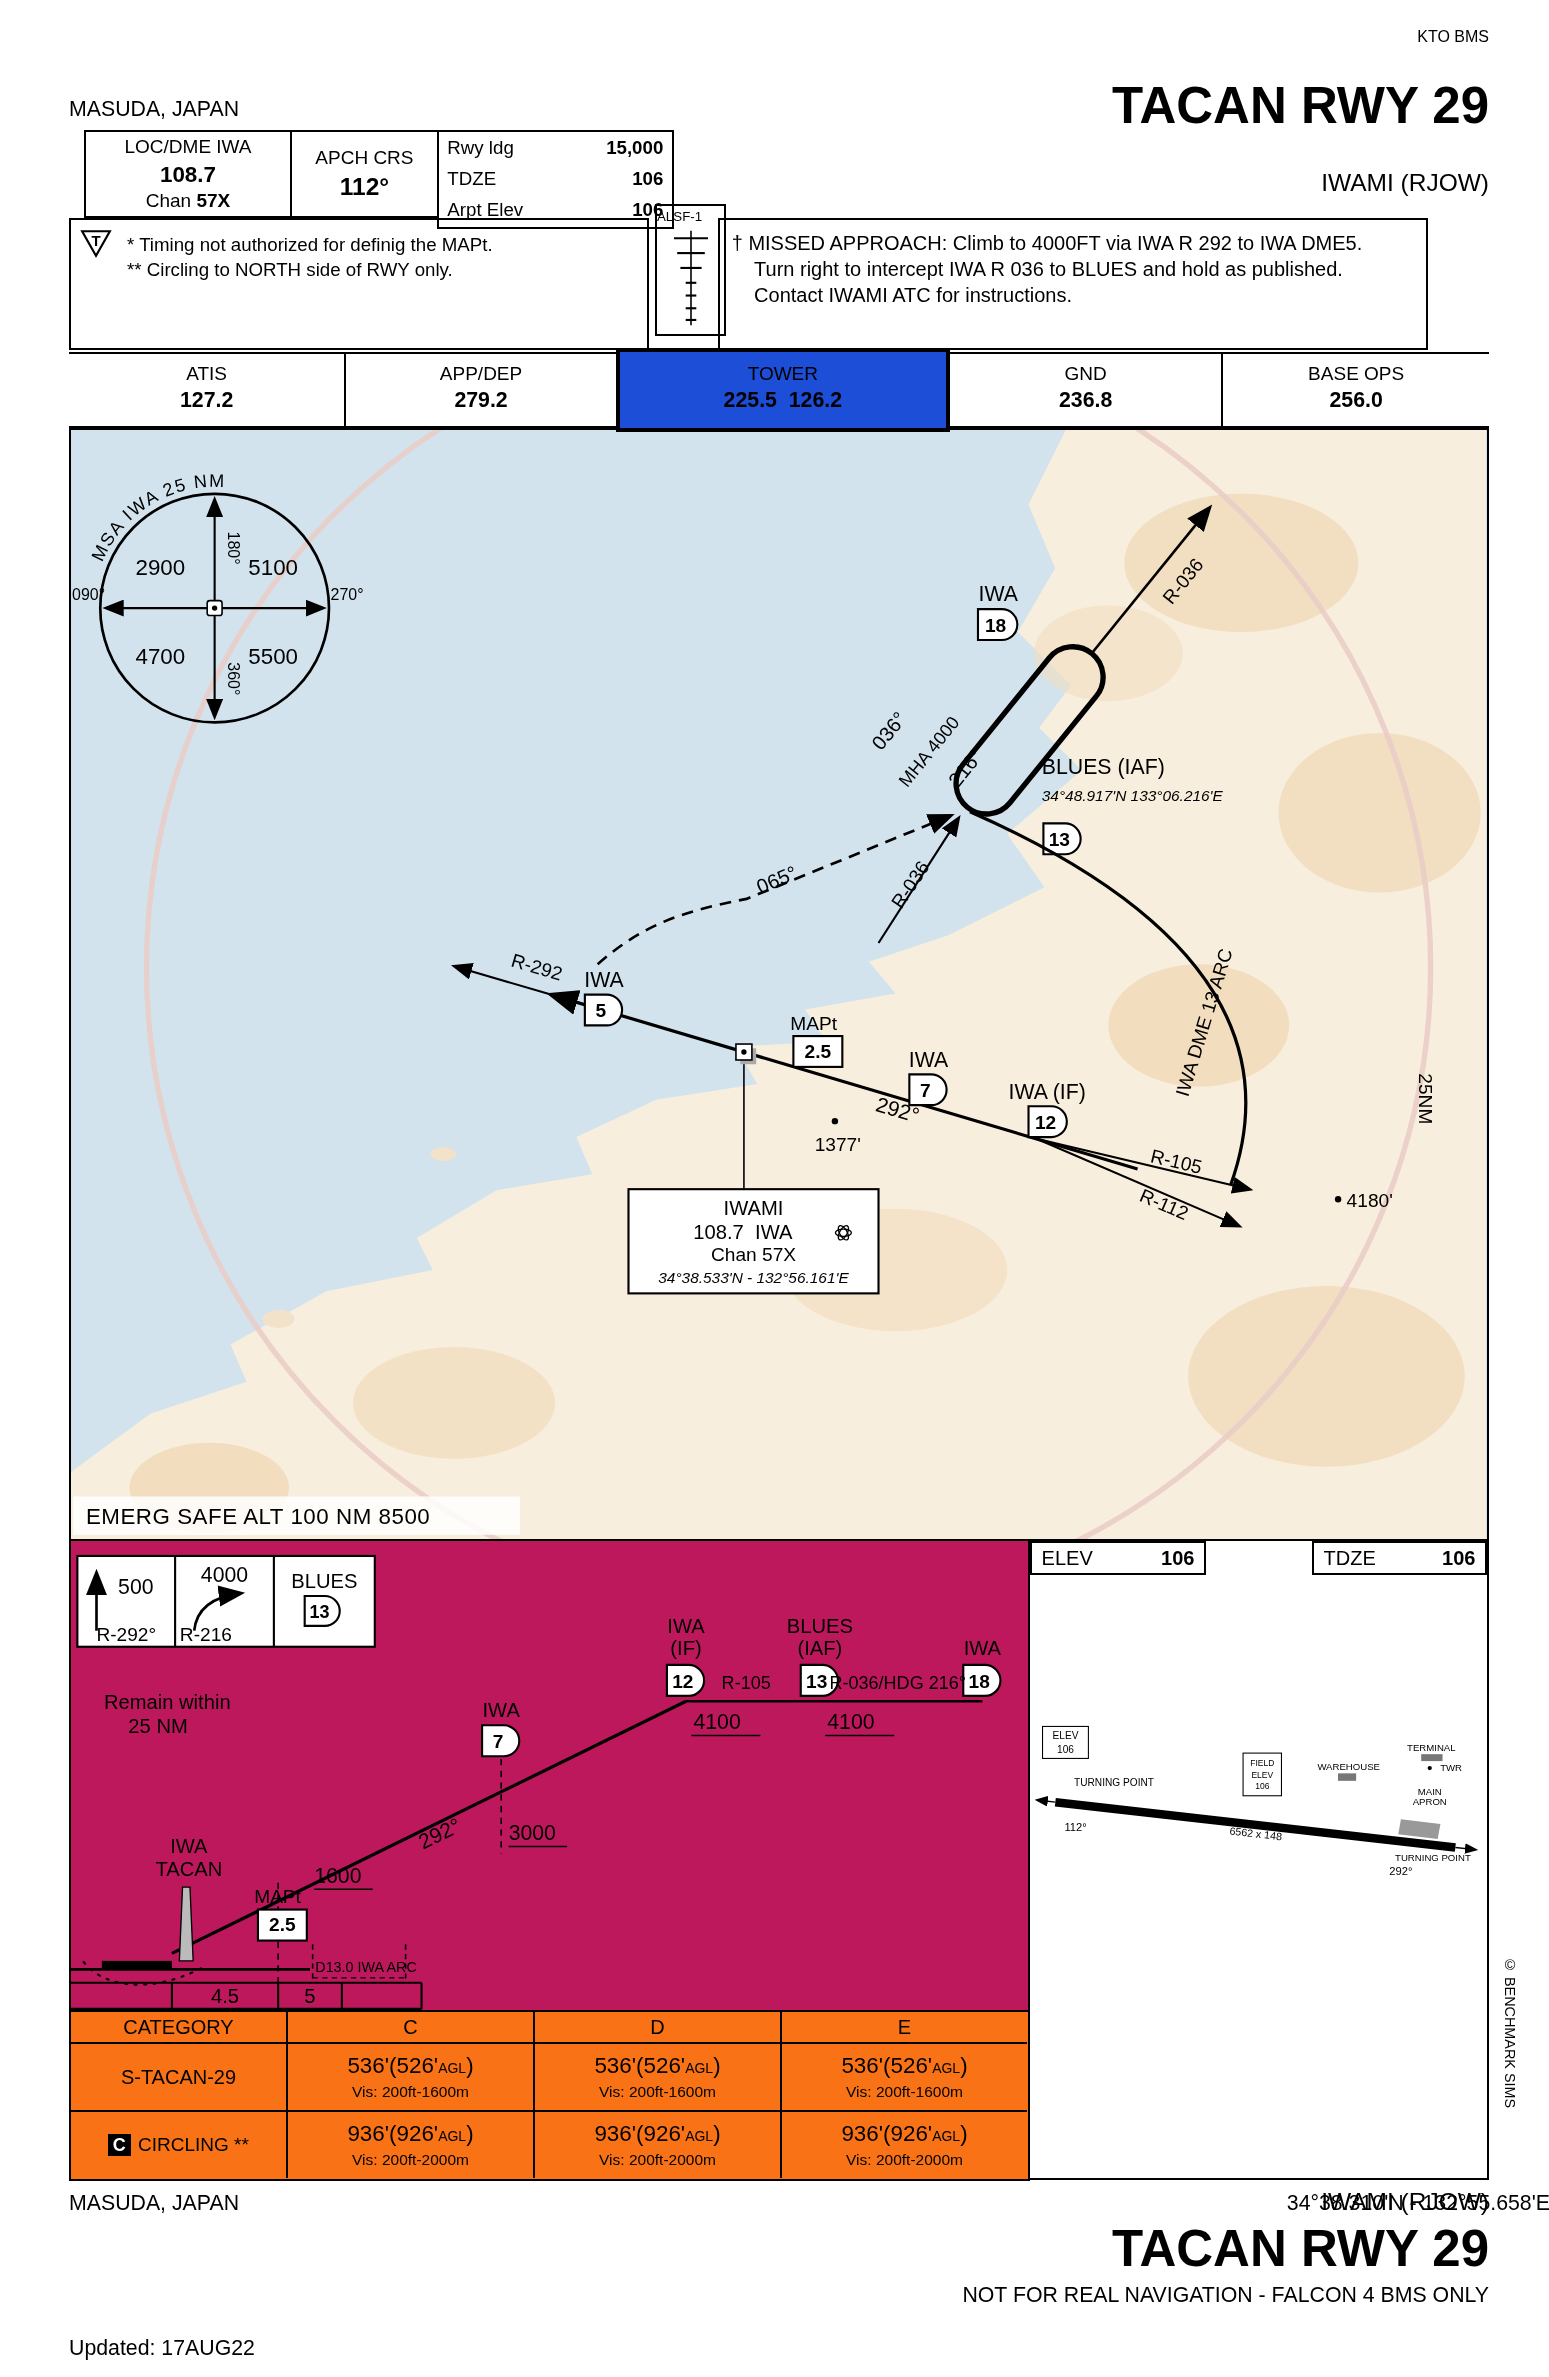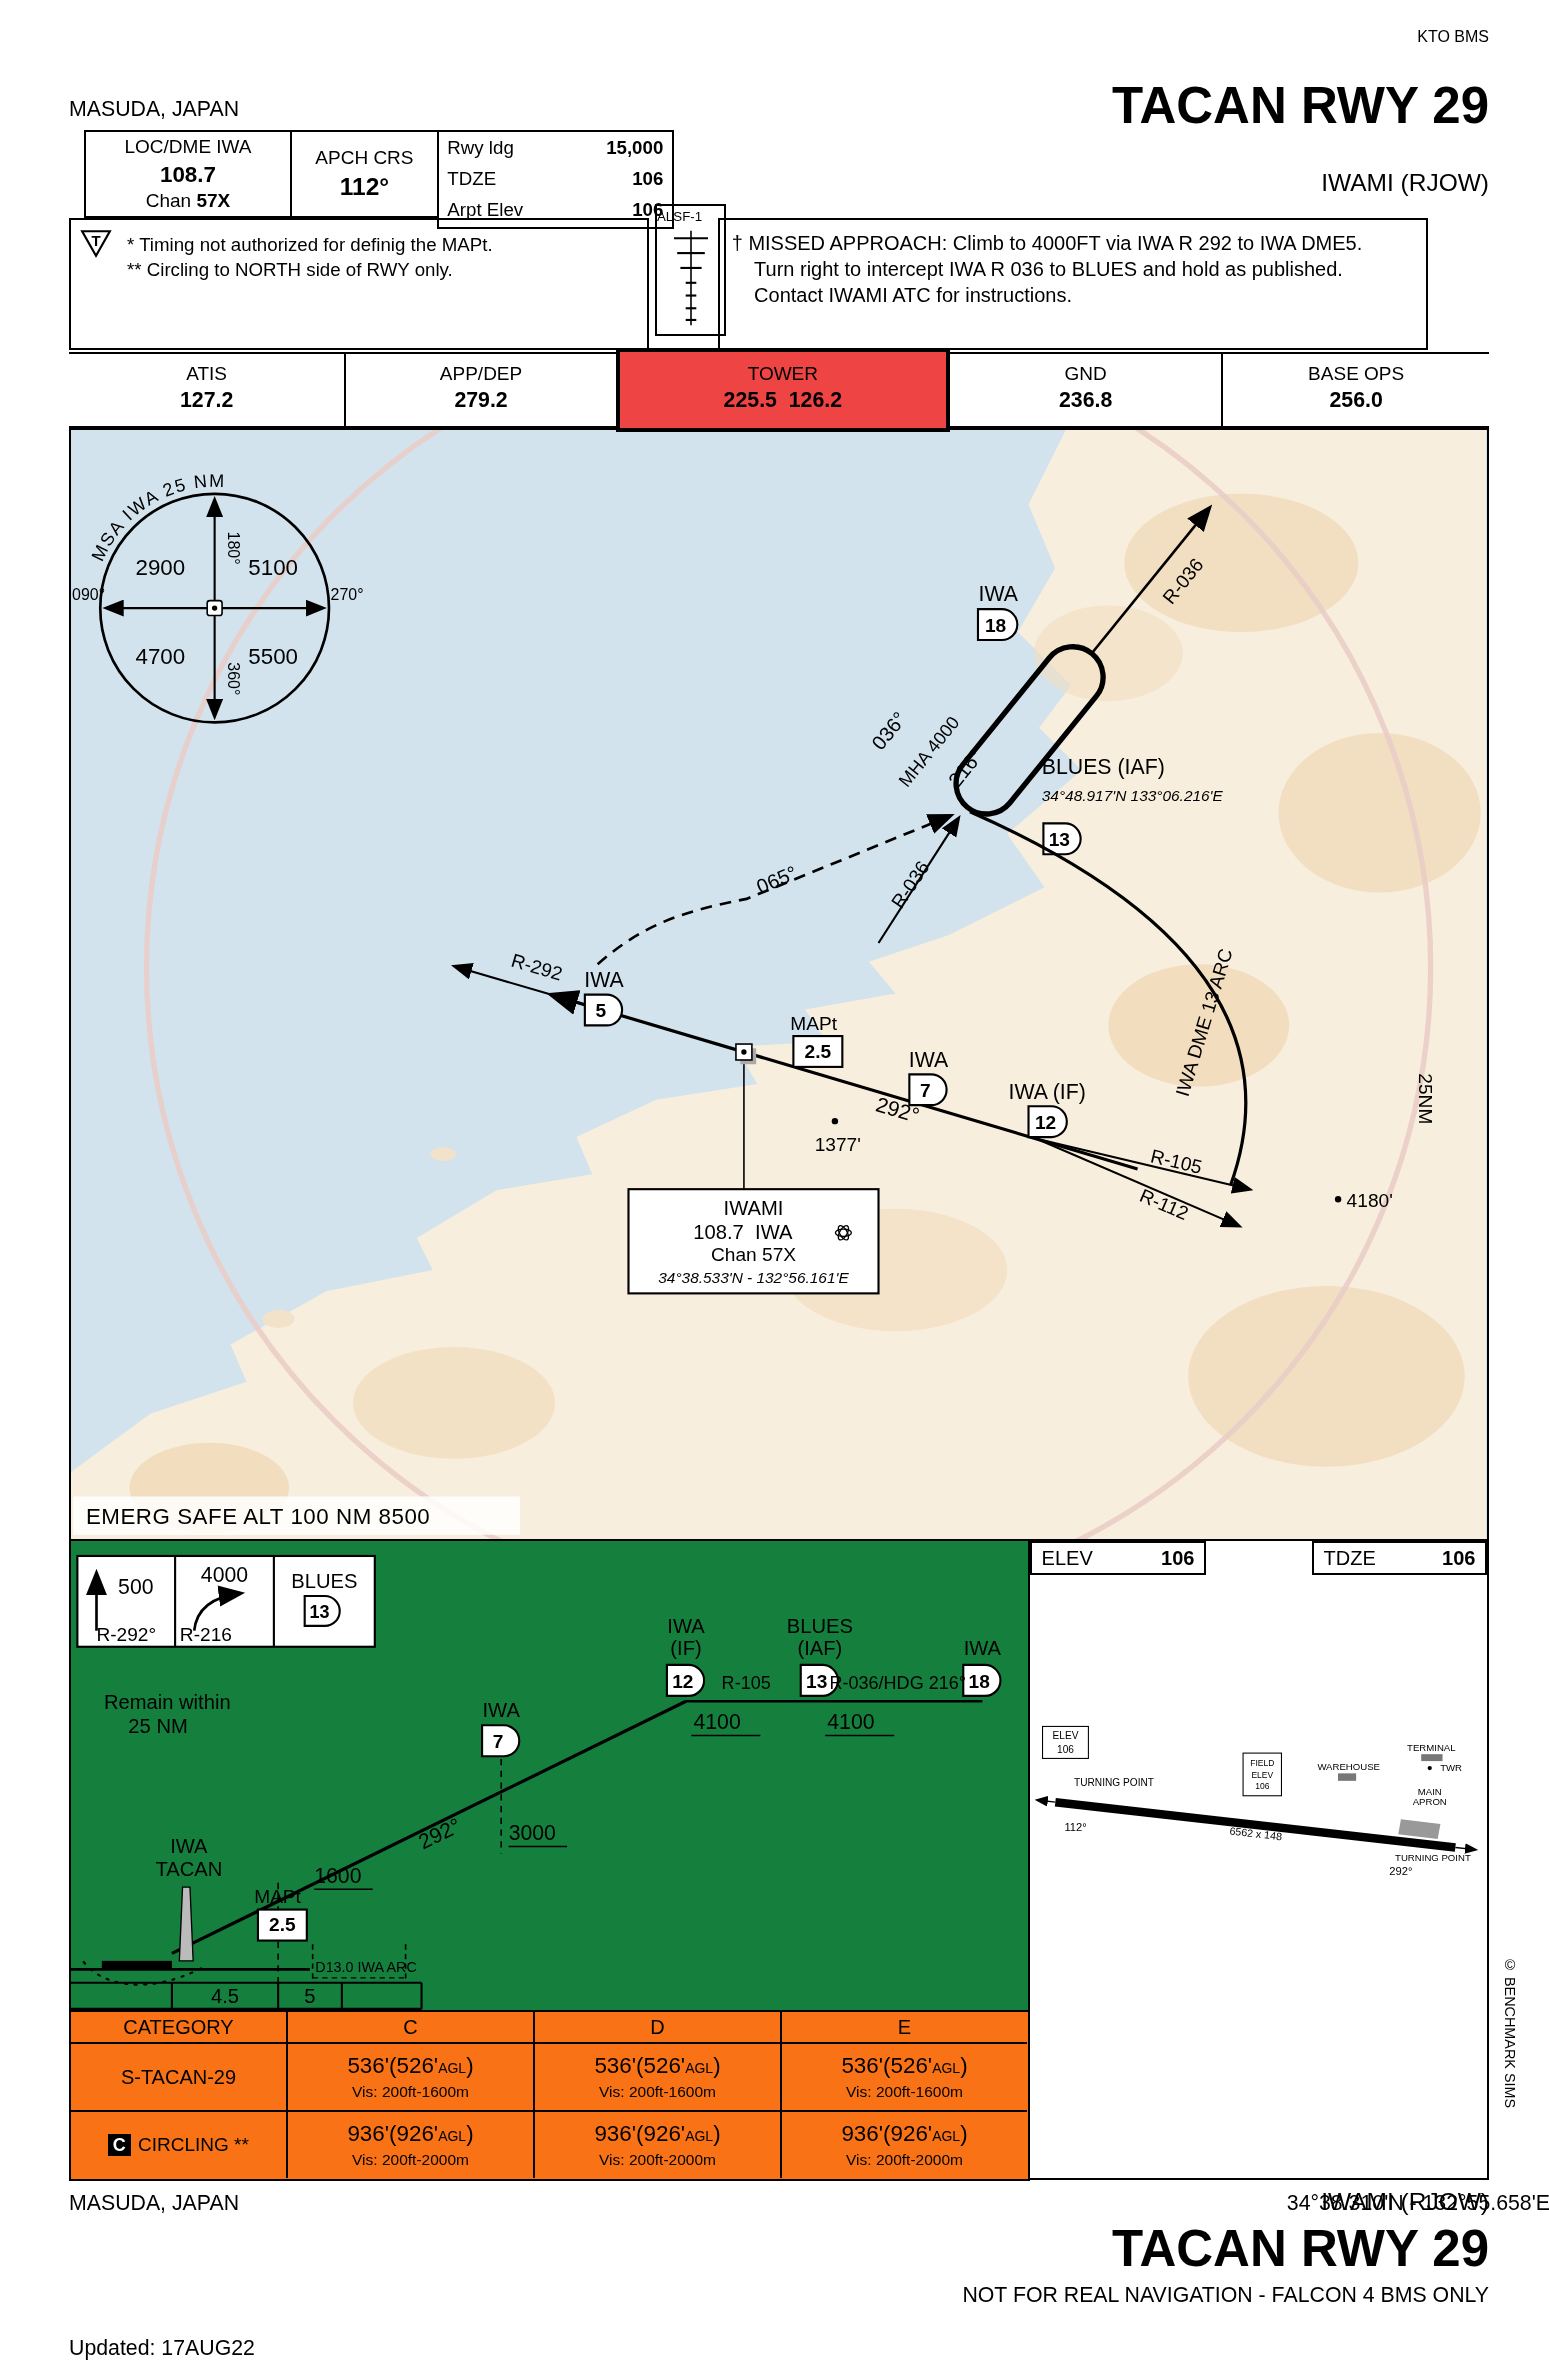--- a/index.html
+++ b/index.html
@@ -99,21 +99,21 @@
 
   <div class="abs freq" style="left:69px;top:352px;width:1420px;height:76px;border-top:2.1px solid #000;border-bottom:2.1px solid #000">
     <div class="freq-cell" style="width:287px">
       <div class="lb">ATIS</div>
       <div class="vl">127.2</div>
     </div>
     <div class="freq-cell" style="width:283px;border-left:2.1px solid #000">
       <div class="lb">APP/DEP</div>
       <div class="vl">279.2</div>
     </div>
-    <div class="freq-cell" style="width:348px;border:4.3px solid #000;margin-top:-6.4px;margin-bottom:-6.4px;background:#ef4444;z-index:2;padding-top:11.7px">
+    <div class="freq-cell" style="width:348px;border:4.3px solid #000;margin-top:-6.4px;margin-bottom:-6.4px;background:#1d4ed8;z-index:2;padding-top:11.7px">
       <div class="lb">TOWER</div>
       <div class="vl">225.5&nbsp;&nbsp;126.2</div>
     </div>
     <div class="freq-cell" style="width:283px">
       <div class="lb">GND</div>
       <div class="vl">236.8</div>
     </div>
     <div class="freq-cell" style="width:279px;border-left:2.1px solid #000">
       <div class="lb">BASE OPS</div>
       <div class="vl">256.0</div>
@@ -303,21 +303,21 @@
         <text x="1283" y="1604" text-anchor="middle" font-size="29" font-style="italic">34°38.533'N - 132°56.161'E</text>
       </g>
 
       <g>
         <rect x="4" y="2006" width="840" height="72" fill="#fff" opacity="0.85"></rect>
         <text x="28" y="2058" font-size="42" letter-spacing="1">EMERG SAFE ALT 100 NM 8500</text>
       </g>
     </svg>
   </div>
 
-  <div class="abs" style="left:69px;top:1541px;width:961px;height:469px;border-left:2.1px solid #000;border-right:2.1px solid #000;background:#15803d">
+  <div class="abs" style="left:69px;top:1541px;width:961px;height:469px;border-left:2.1px solid #000;border-right:2.1px solid #000;background:#be185d">
     <svg width="956" height="469" viewBox="0 0 1800 878" preserveAspectRatio="none">
       <defs>
         <marker id="ahF" markerWidth="10" markerHeight="8" refX="8" refY="4" orient="auto" markerUnits="strokeWidth">
           <path d="M0 0L10 4L0 8z" fill="#000"></path>
         </marker>
       </defs>
 
       <g>
         <rect x="12" y="28" width="560" height="170" fill="#fff" stroke="#000" stroke-width="4"></rect>
         <line x1="196" y1="28" x2="196" y2="198" stroke="#000" stroke-width="4"></line>

